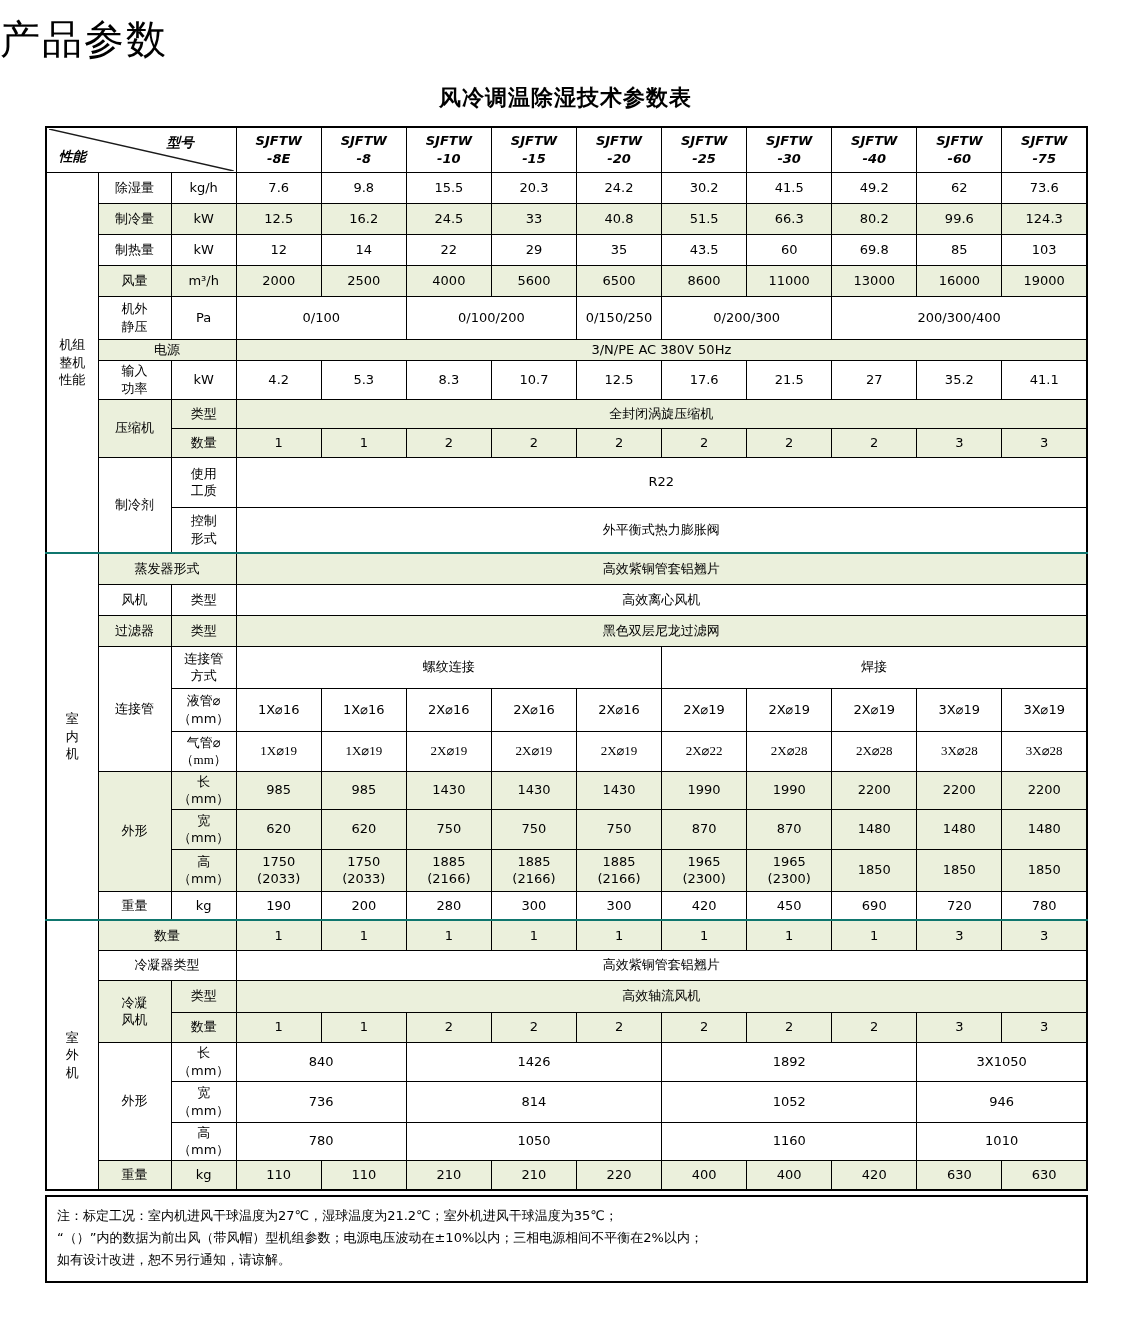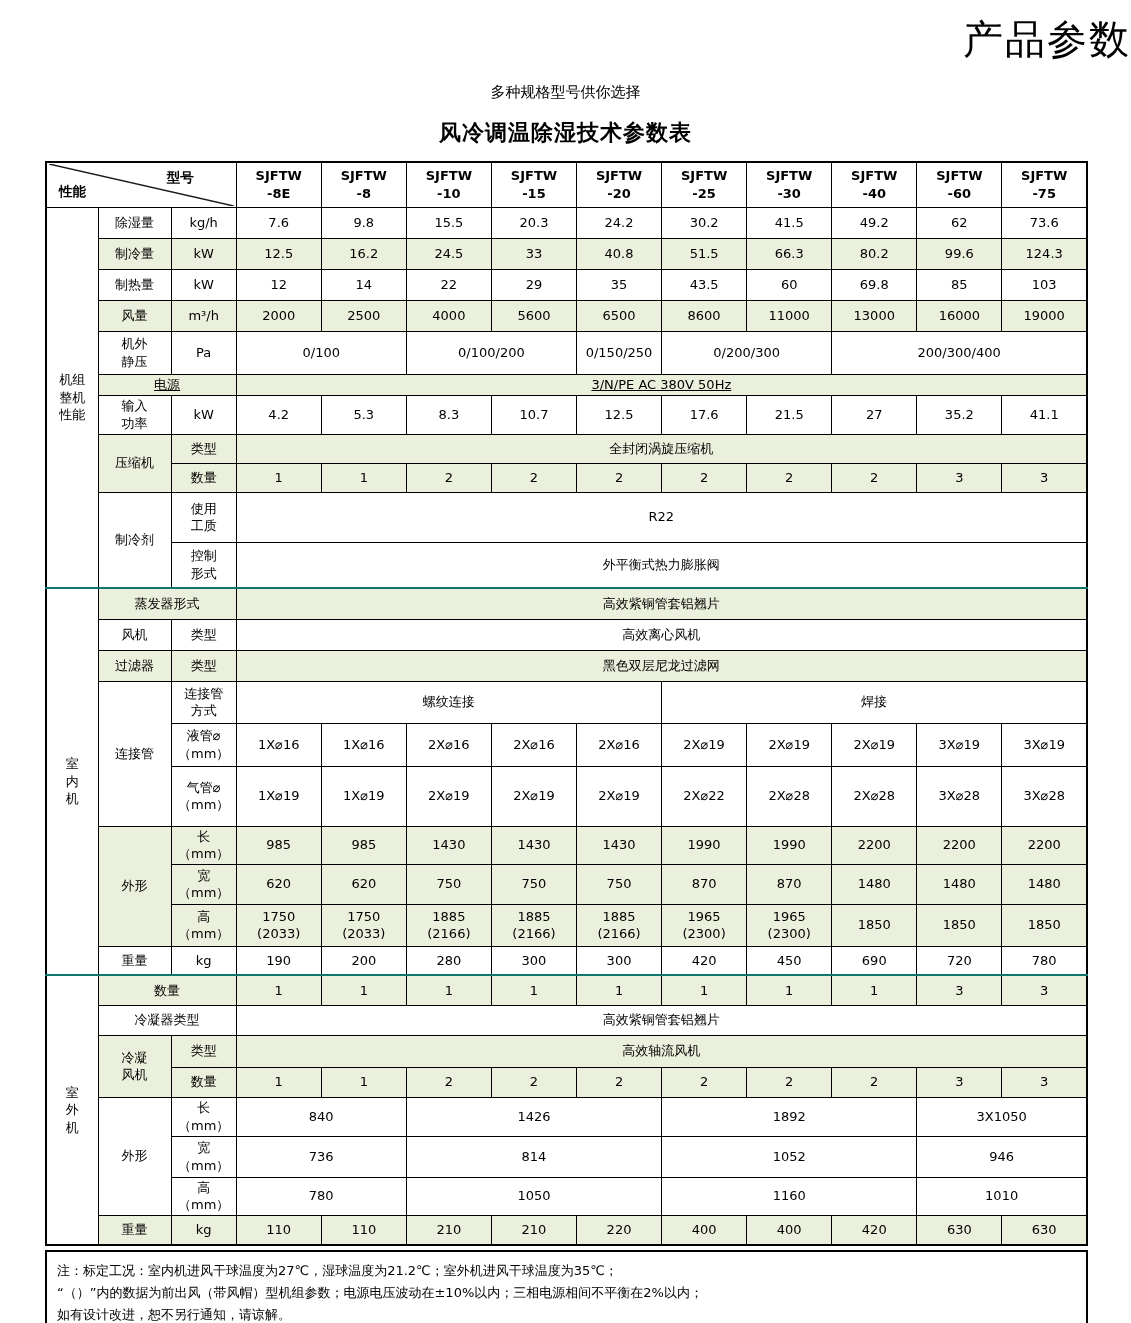--- a/index.html
+++ b/index.html
@@ -3,21 +3,21 @@
 <meta charset="utf-8">
 <style>
   html,body { margin:0; padding:0; }
   body {
     width:1131px; height:1323px;
     background:#ffffff; color:#000;
     font-family:"DejaVu Sans","Liberation Sans",sans-serif;
     overflow:hidden;
   }
   .page { width:1131px; }
-  .title { text-align:right; font-size:40px; font-weight:500; letter-spacing:2px; margin:12px 0 16px 0; }
+  .title { text-align:left; font-size:40px; font-weight:500; letter-spacing:2px; margin:12px 0 16px 0; }
   .subtitle { text-align:center; font-size:15px; margin-top:12px; }
   .table-title { text-align:center; font-size:22px; font-weight:bold; margin:16px 0 13px 0; letter-spacing:1px; }
 
   .tbl-wrap { margin-left:45px; width:1043px; }
   table.spec {
     border-collapse:collapse; table-layout:fixed;
     width:1043px; border:2px solid #000;
   }
   table.spec th, table.spec td {
     border:1px solid #000;
@@ -43,42 +43,41 @@
     margin:4px 0 0 45px; width:1043px; box-sizing:border-box;
     border:2px solid #000; padding:8px 10px 10px 10px;
     font-size:13px; line-height:22px; text-align:left;
   }
 </style>
 </head>
 <body>
 
 <div class="page">
   <div class="title">产品参数</div>
-  <div class="subtitle">多种规格型号供你选择</div>
   <div class="table-title">风冷调温除湿技术参数表</div>
 
   <div class="tbl-wrap">
     <table class="spec">
         <colgroup>
           <col style="width: 52px;">
           <col style="width: 73px;">
           <col style="width: 65px;">
           <col style="width: 85px;">
           <col style="width: 85px;">
           <col style="width: 85px;">
           <col style="width: 85px;">
           <col style="width: 85px;">
           <col style="width: 85px;">
           <col style="width: 85px;">
           <col style="width: 85px;">
           <col style="width: 85px;">
           <col style="width: 85px;">
         </colgroup>
         <thead>
-          <tr style="height: 42px;">
+          <tr style="height: 42px; font-style: italic;">
             <th colspan="3" class="corner"><div class="corner-in"><svg viewBox="0 0 100 100" preserveAspectRatio="none">
                   <line x1="0" y1="0" x2="100" y2="100" stroke="#1a1a1a" stroke-width="1.4" vector-effect="non-scaling-stroke"></line>
                 </svg><span class="c-top">型号</span><span class="c-bot">性能</span></div></th>
             <th class="model">SJFTW
 -8E</th>
             <th class="model">SJFTW
 -8</th>
             <th class="model">SJFTW
 -10</th>
             <th class="model">SJFTW
@@ -160,21 +159,21 @@
           <tr style="height: 43px;">
             <td class="l">机外
 静压</td>
             <td class="u">Pa</td>
             <td colspan="2" class="v">0/100</td>
             <td colspan="2" class="v">0/100/200</td>
             <td class="v">0/150/250</td>
             <td colspan="2" class="v">0/200/300</td>
             <td colspan="3" class="v">200/300/400</td>
           </tr>
-          <tr class="green" style="height: 19px; text-decoration: underline;">
+          <tr class="green" style="height: 19px;">
             <td colspan="2" class="l">电源</td>
             <td colspan="10" class="v">3/N/PE AC 380V 50Hz</td>
           </tr>
           <tr style="height: 39px;">
             <td class="l">输入
 功率</td>
             <td class="u">kW</td>
             <td class="v">4.2</td>
             <td class="v">5.3</td>
             <td class="v">8.3</td>
@@ -246,21 +245,21 @@
             <td class="v">1X⌀16</td>
             <td class="v">2X⌀16</td>
             <td class="v">2X⌀16</td>
             <td class="v">2X⌀16</td>
             <td class="v">2X⌀19</td>
             <td class="v">2X⌀19</td>
             <td class="v">2X⌀19</td>
             <td class="v">3X⌀19</td>
             <td class="v">3X⌀19</td>
           </tr>
-          <tr style="height: 60px;">
+          <tr style="height: 40px; font-family: Liberation Serif, serif;">
             <td class="u">气管⌀
 （mm）</td>
             <td class="v">1X⌀19</td>
             <td class="v">1X⌀19</td>
             <td class="v">2X⌀19</td>
             <td class="v">2X⌀19</td>
             <td class="v">2X⌀19</td>
             <td class="v">2X⌀22</td>
             <td class="v">2X⌀28</td>
             <td class="v">2X⌀28</td>

